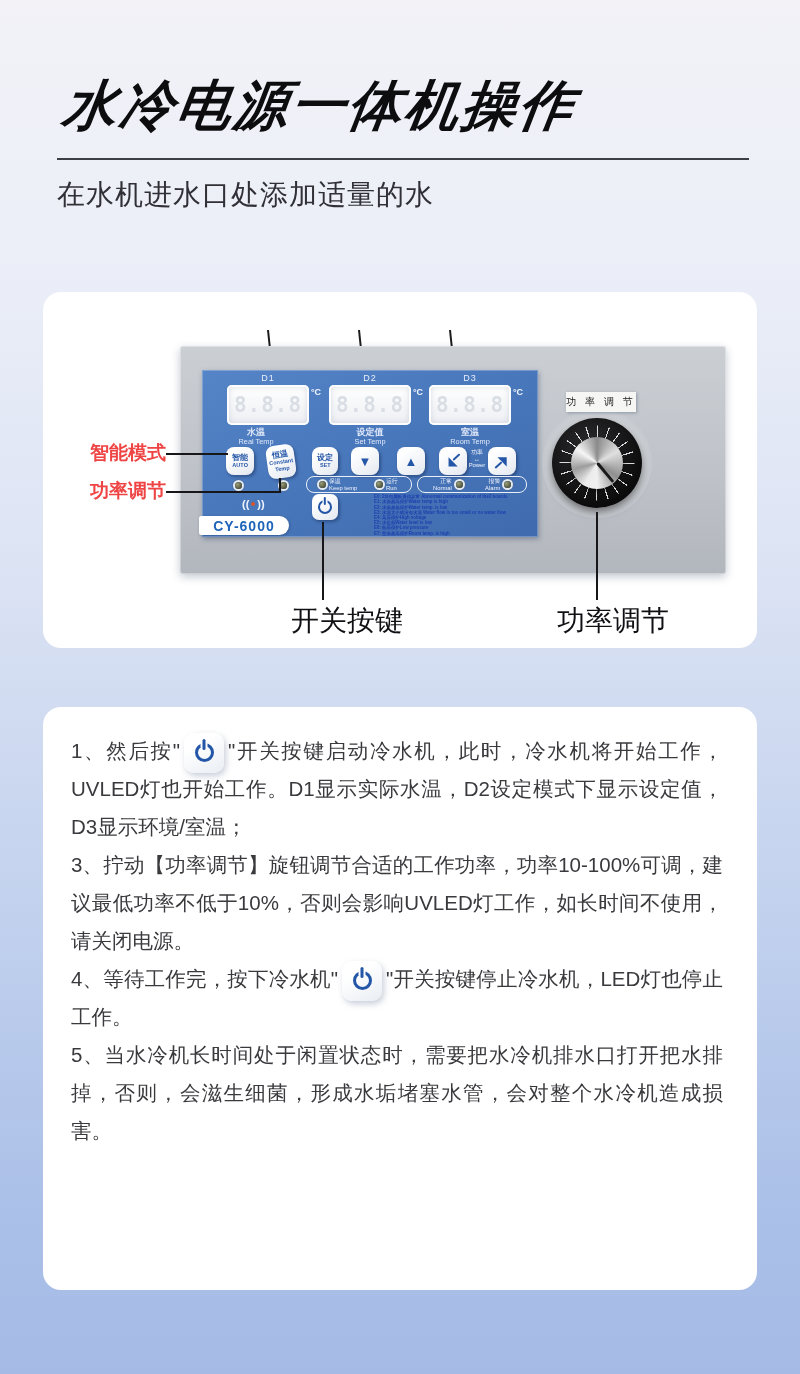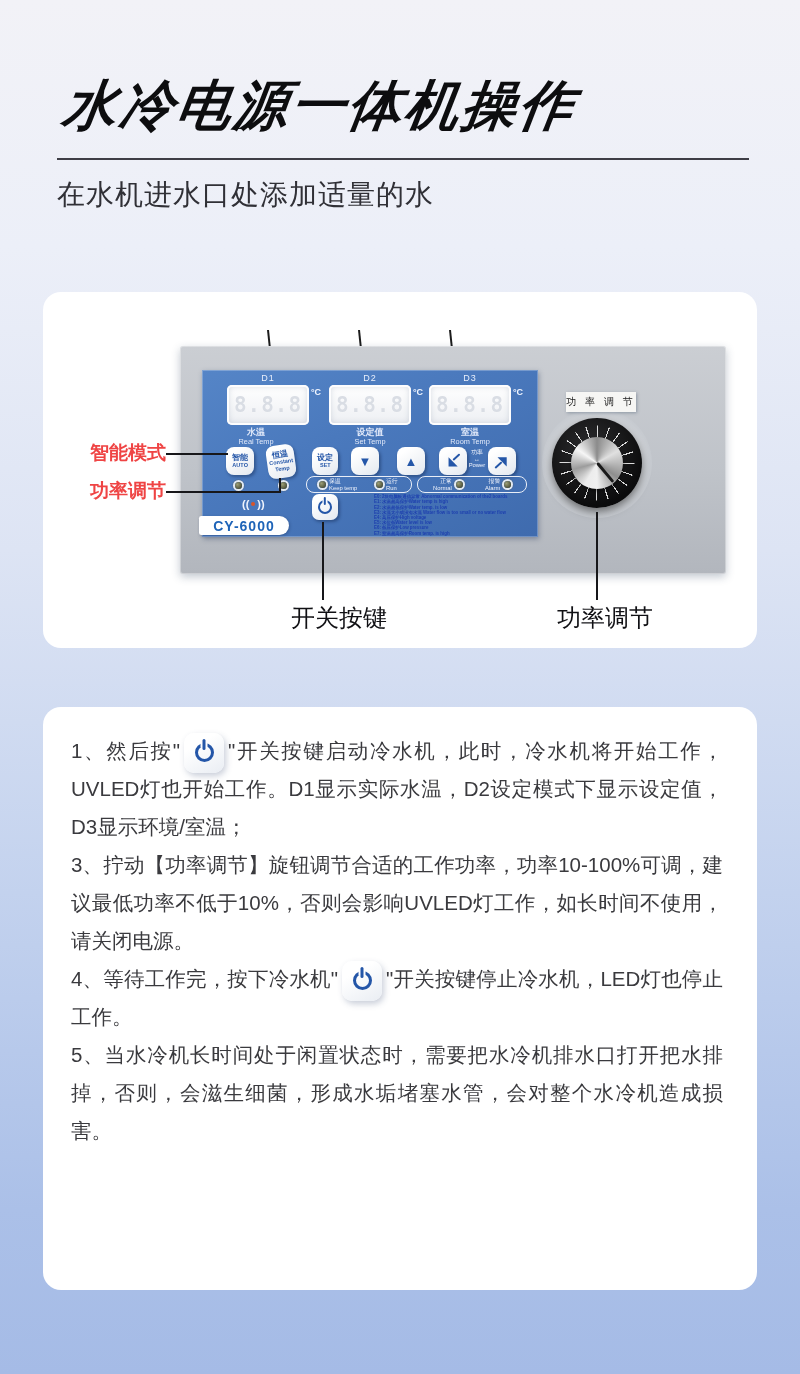--- a/index.html
+++ b/index.html
@@ -23,21 +23,21 @@
   
   .card{background:#ffffff;border-radius:18px;}
   .card-panel{left:43px;top:292px;width:714px;height:356px;}
   .card-text{left:43px;top:707px;width:714px;height:583px;}
 
   
   .ann-top{left:183px;top:11px;font-size:21px;font-weight:500;color:#0a0a0a;white-space:nowrap;}
   .ann-line{width:2px;height:58px;background:#1c1c1c;top:38px;transform:rotate(-6deg);transform-origin:top center;}
   .side-label{font-size:19px;font-weight:700;color:#ef4444;white-space:nowrap;}
   .lead{background:#17171a;}
-  .bottom-label{font-size:24px;font-weight:500;color:#101014;white-space:nowrap;}
+  .bottom-label{font-size:28px;font-weight:500;color:#101014;white-space:nowrap;}
 
   
   .gray-panel{
     left:137px;top:54px;width:546px;height:228px;border-radius:3px;
     background:linear-gradient(180deg,#cbced3 0%,#bfc3c9 55%,#b2b6bd 100%);
     box-shadow:0 3px 8px rgba(40,60,90,.28), inset 0 0 0 1px rgba(255,255,255,.35);
   }
 
   
   .blue-panel{

